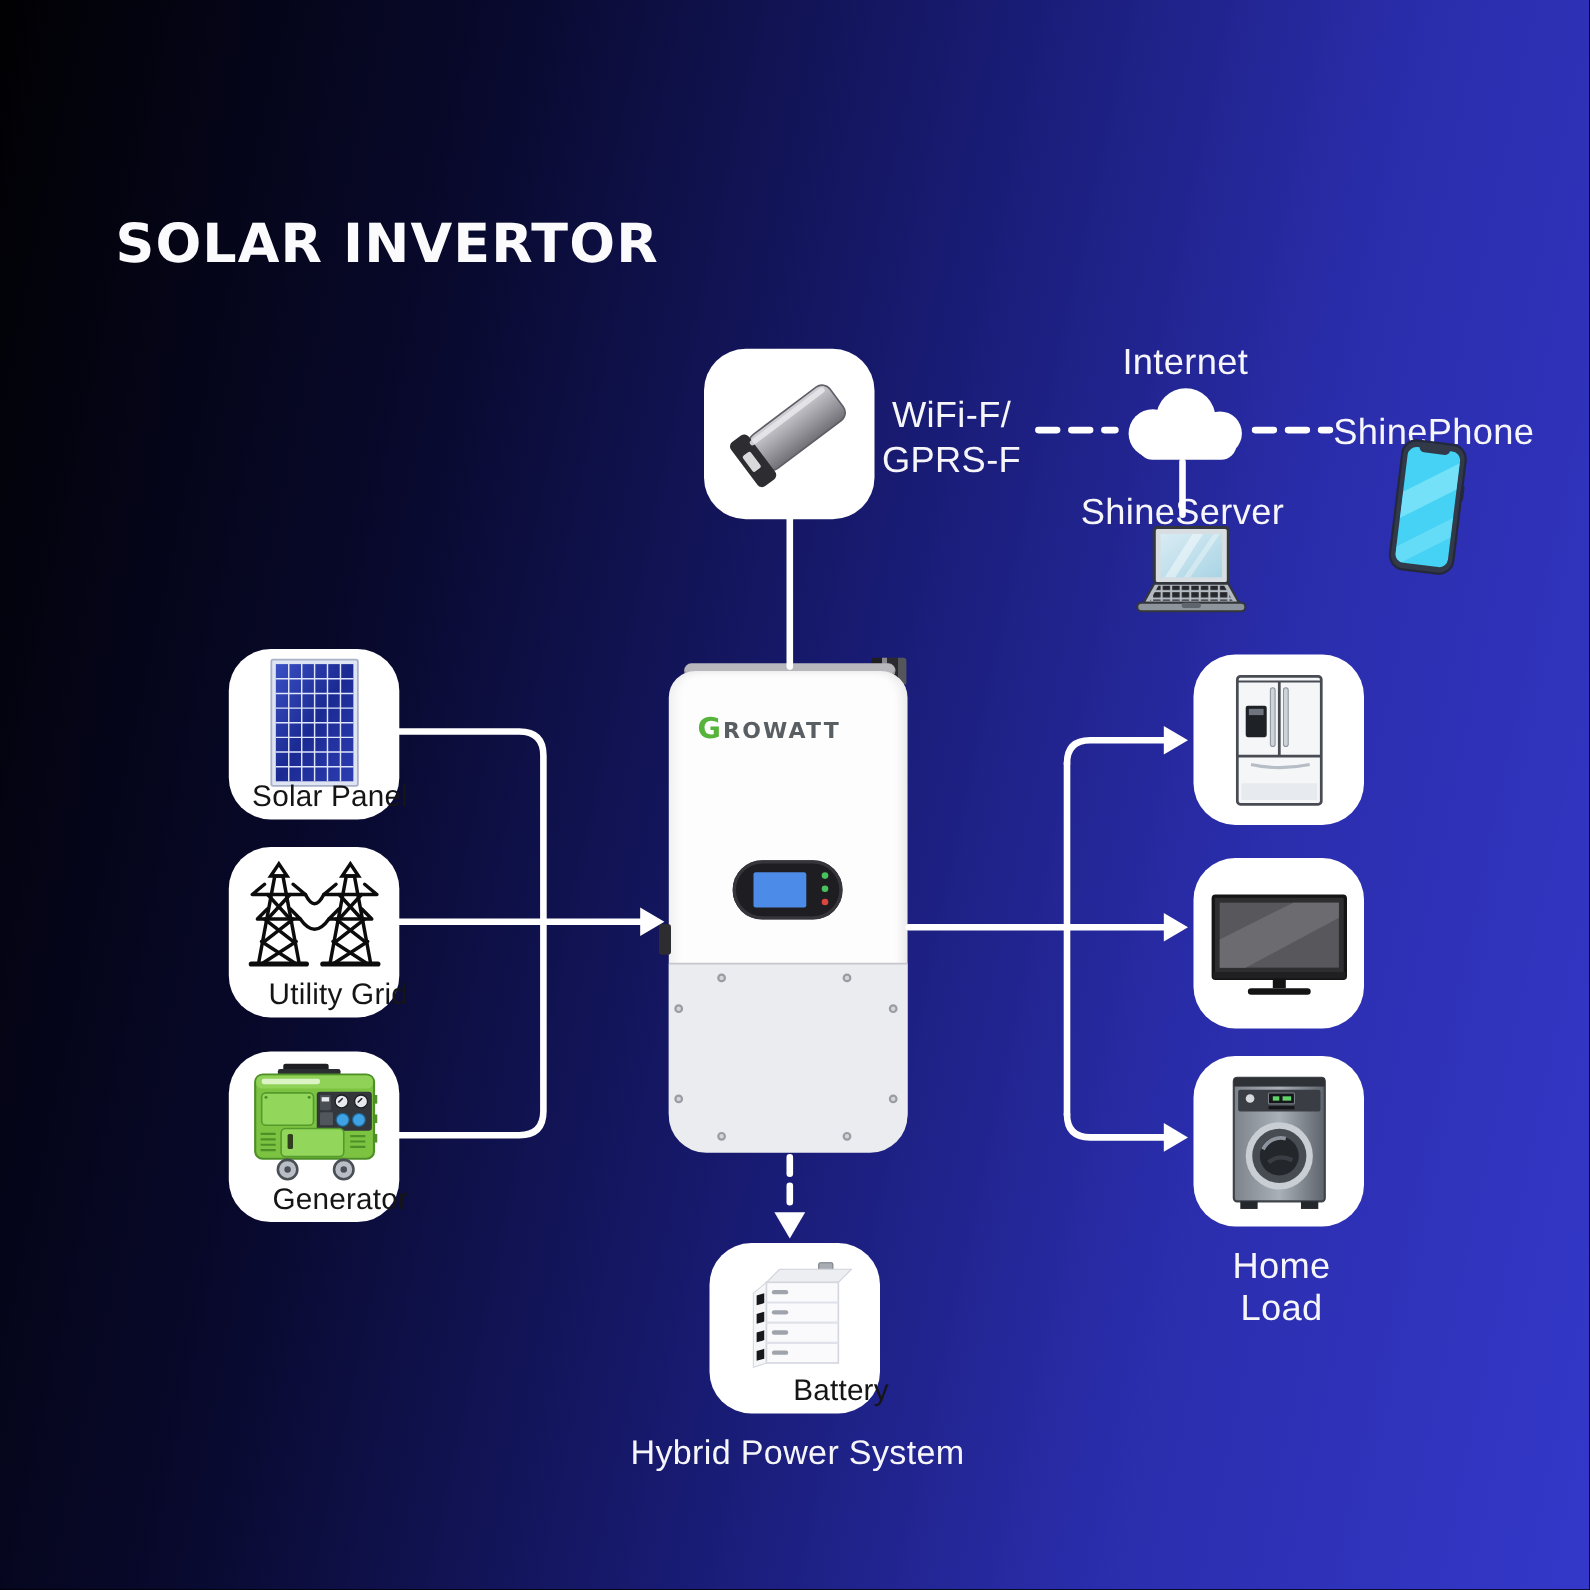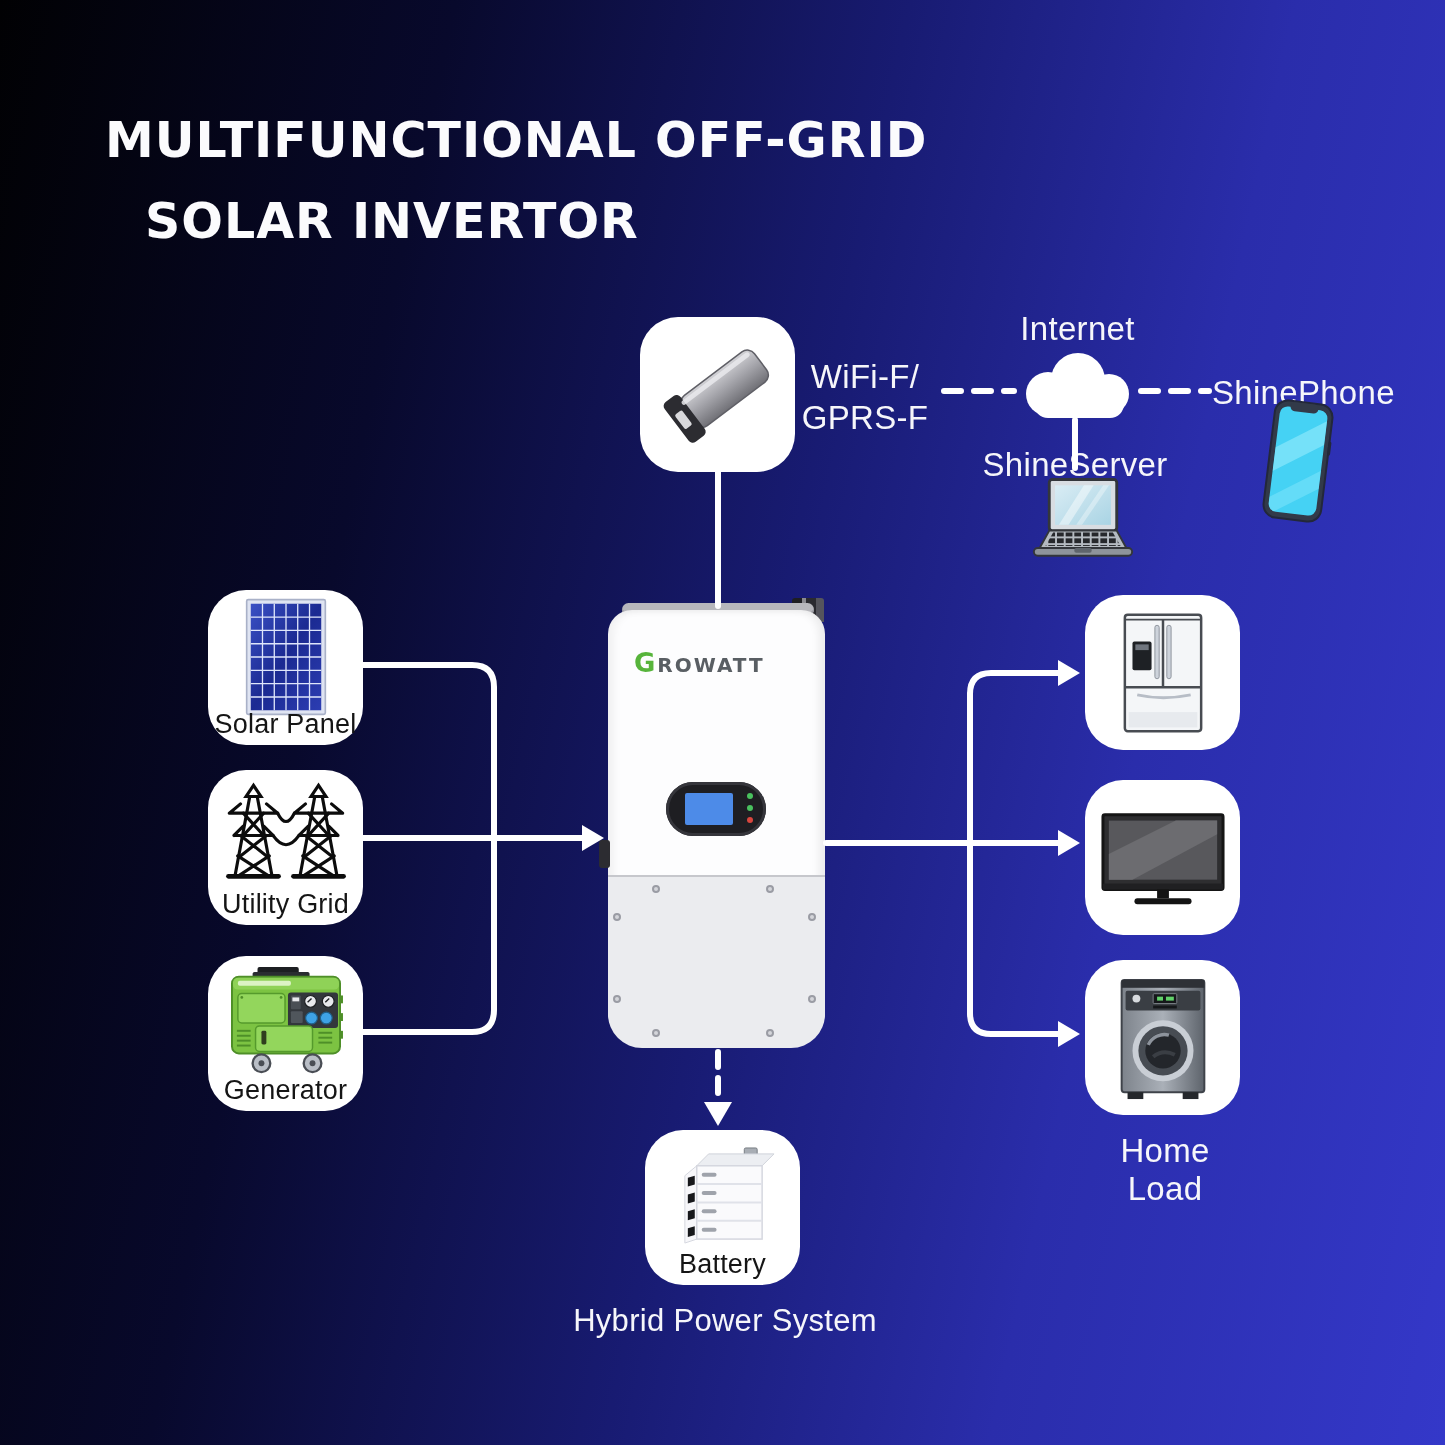--- a/index.html
+++ b/index.html
@@ -3,25 +3,25 @@
 <meta charset="utf-8">
 <style>
   html,body{margin:0;padding:0;background:#000;}
   .canvas{
     position:relative;width:1445px;height:1445px;overflow:hidden;
     background:linear-gradient(102deg,#010103 0%,#08092c 26%,#181b72 52%,#2a2dab 74%,#3438c9 100%);
     font-family:"Liberation Sans",sans-serif;
   }
   .title{position:absolute;left:105px;color:#fbfbfd;font-family:"DejaVu Sans",sans-serif;
          font-weight:800;font-size:49px;letter-spacing:1px;white-space:nowrap;}
-  .title-1{top:112px;} .title-2{top:193px;margin-left:40px;}
+  .title-1{top:112px;} .title-2{top:193px;}
   .wires{position:absolute;left:0;top:0;z-index:3;pointer-events:none;}
   .node{position:absolute;width:155px;height:155px;background:#ffffff;border-radius:38px;z-index:2;
         display:flex;align-items:center;justify-content:center;}
-  .node-label{position:absolute;left:-8px;right:-8px;bottom:5px;text-align:center;
+  .node-label{position:absolute;left:-8px;right:-8px;bottom:5px;text-align:right;
               font-size:27px;color:#151515;letter-spacing:0.2px;}
   .node svg{display:block;}
   .wlabel{position:absolute;color:#f6f6fa;font-size:33px;letter-spacing:0.3px;z-index:2;}
   .center{text-align:center;}
   .icon-abs{position:absolute;z-index:2;}
   
   .inverter{position:absolute;left:608px;top:598px;width:239px;height:448px;z-index:2;}
   .inv-antenna{position:absolute;left:184px;top:0px;width:32px;height:24px;background:
       linear-gradient(90deg,#1e1e22 0 30%,#8a8a90 30% 45%,#2a2a2f 45% 75%,#55555c 75% 100%);
       border-radius:3px 3px 0 0;}
@@ -42,21 +42,20 @@
       border-top:2px solid #c6c7cc;border-radius:0 0 34px 34px;}
   .screw{position:absolute;width:8px;height:8px;border-radius:50%;background:#d4d5da;
       border:2px solid #9a9ca4;box-sizing:border-box;}
   .inv-knob{position:absolute;left:-9px;top:230px;width:11px;height:28px;background:#2c2c31;border-radius:3px;}
 </style>
 </head>
 <body>
 
 <div class="canvas">
 
-  <div class="title title-1">MULTIFUNCTIONAL OFF-GRID</div>
   <div class="title title-2">SOLAR INVERTOR</div>
 
   <svg class="wires" width="1445" height="1445" viewBox="0 0 1445 1445">
     <g stroke="#ffffff" stroke-width="6" fill="none" stroke-linecap="round">
       <path d="M 363 665 H 472 Q 494 665 494 687 V 1010 Q 494 1032 472 1032 H 363"></path>
       <path d="M 363 838 H 586"></path>
       <path d="M 718 472 V 606"></path>
       <path d="M 826 843 H 1062"></path>
       <path d="M 970 694 V 1013"></path>
       <path d="M 970 694 Q 970 673 991 673 H 1062"></path>

